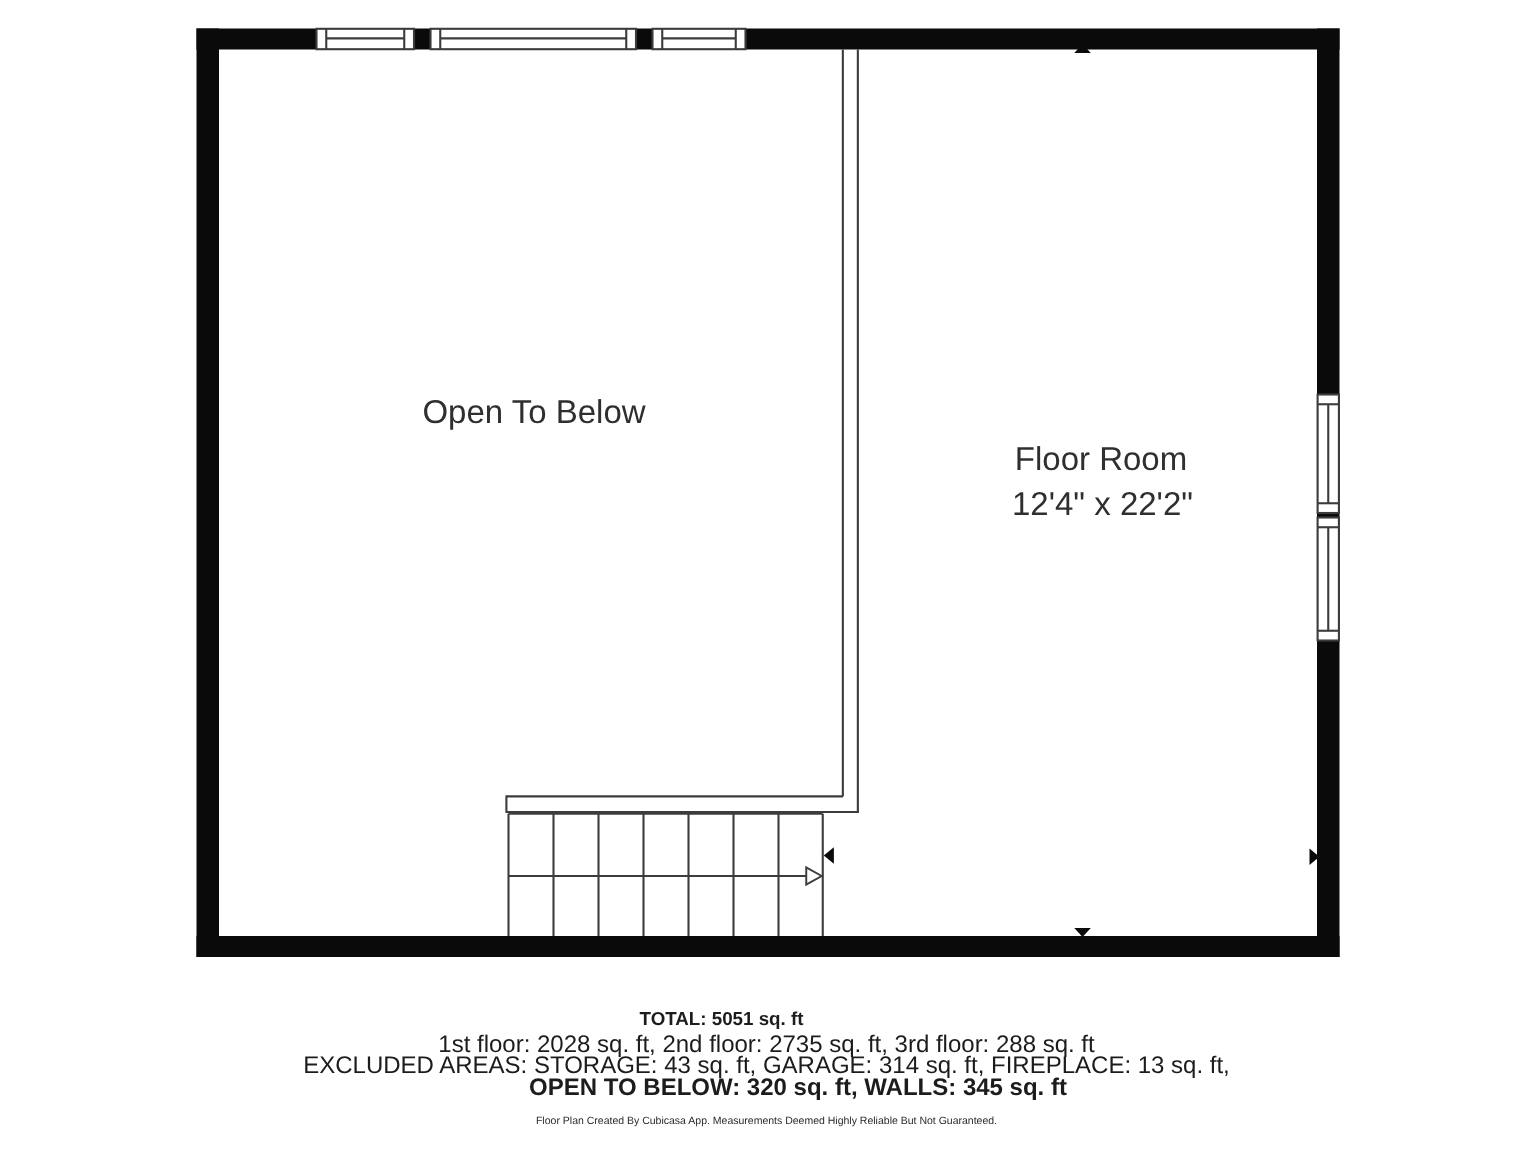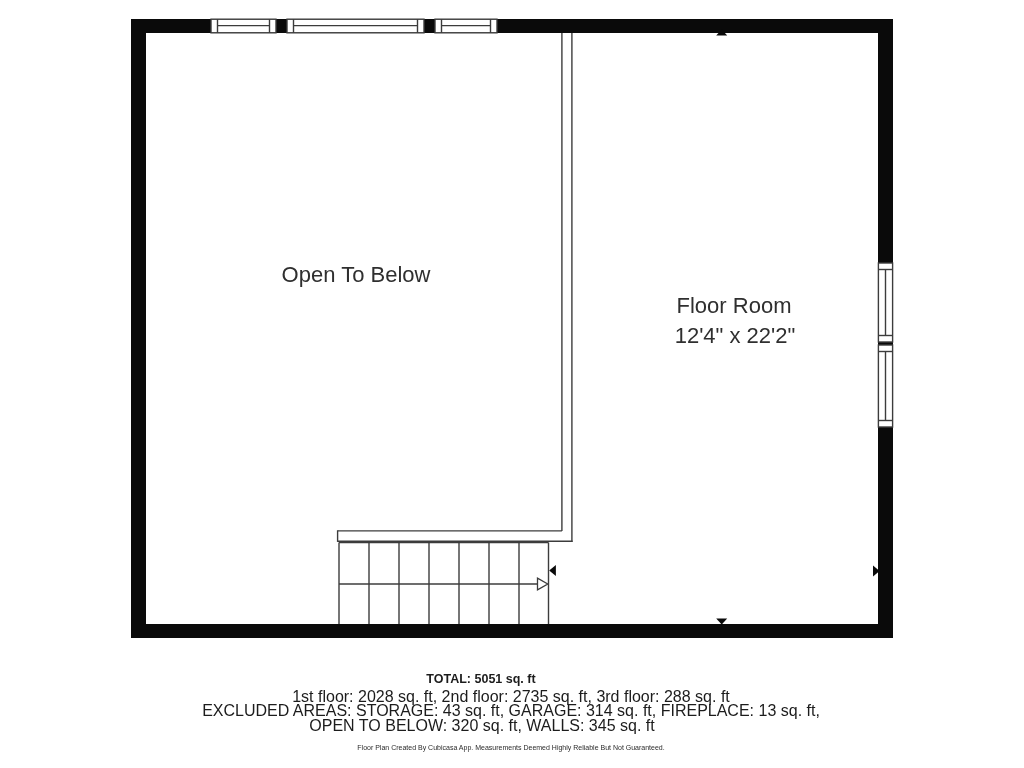--- a/index.html
+++ b/index.html
@@ -99,19 +99,19 @@
   </svg>
 
   <div class="label room-label" style="left:356px;top:263px;">Open To Below</div>
 
   <div class="label room-label" style="left:734px;top:294px;">Floor Room</div>
   <div class="label room-label" style="left:735px;top:324px;">12'4" x 22'2"</div>
 
   <div class="label sum total" style="left:481px;top:672px;">TOTAL: 5051 sq. ft</div>
   <div class="label sum" style="left:511px;top:688.5px;">1st floor: 2028 sq. ft, 2nd floor: 2735 sq. ft, 3rd floor: 288 sq. ft</div>
   <div class="label sum" style="left:511px;top:703px;">EXCLUDED AREAS: STORAGE: 43 sq. ft, GARAGE: 314 sq. ft, FIREPLACE: 13 sq. ft,</div>
-  <div class="label sum" style="left:482px;top:717.5px;">OPEN TO BELOW: 320 sq. ft, WALLS: 345 sq. ft</div>
+  <div class="label sum" style="left:532px;top:717.5px;font-weight:bold;">OPEN TO BELOW: 320 sq. ft, WALLS: 345 sq. ft</div>
 
   <div class="label fineprint" style="left:511px;top:743px;">Floor Plan Created By Cubicasa App. Measurements Deemed Highly Reliable But Not Guaranteed.</div>
 
   <div class="label watermark" style="left:990px;top:737px;">CNYIS</div>
 
 </div>
 
 </body></html>

